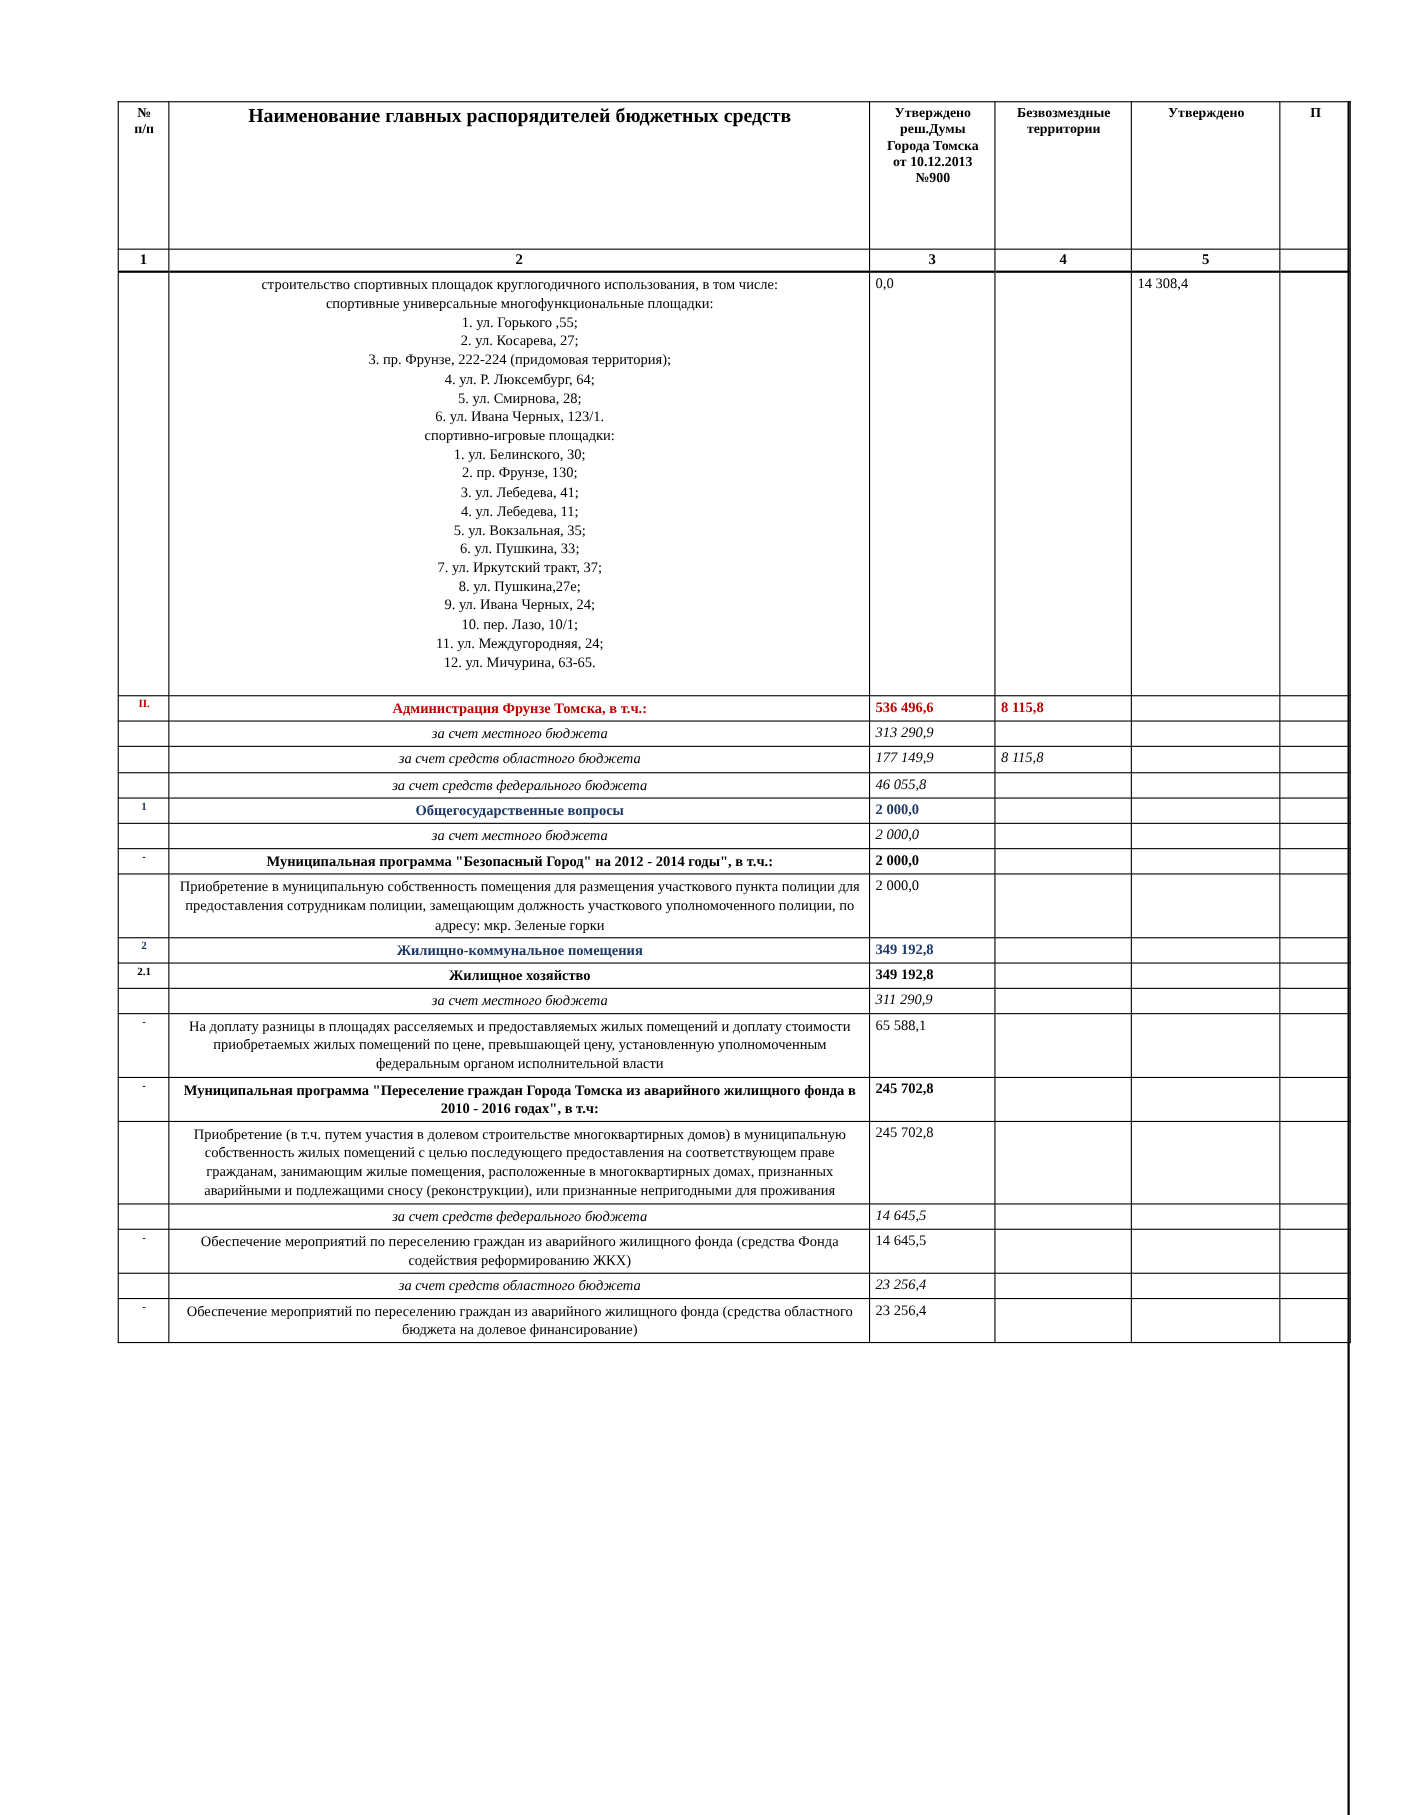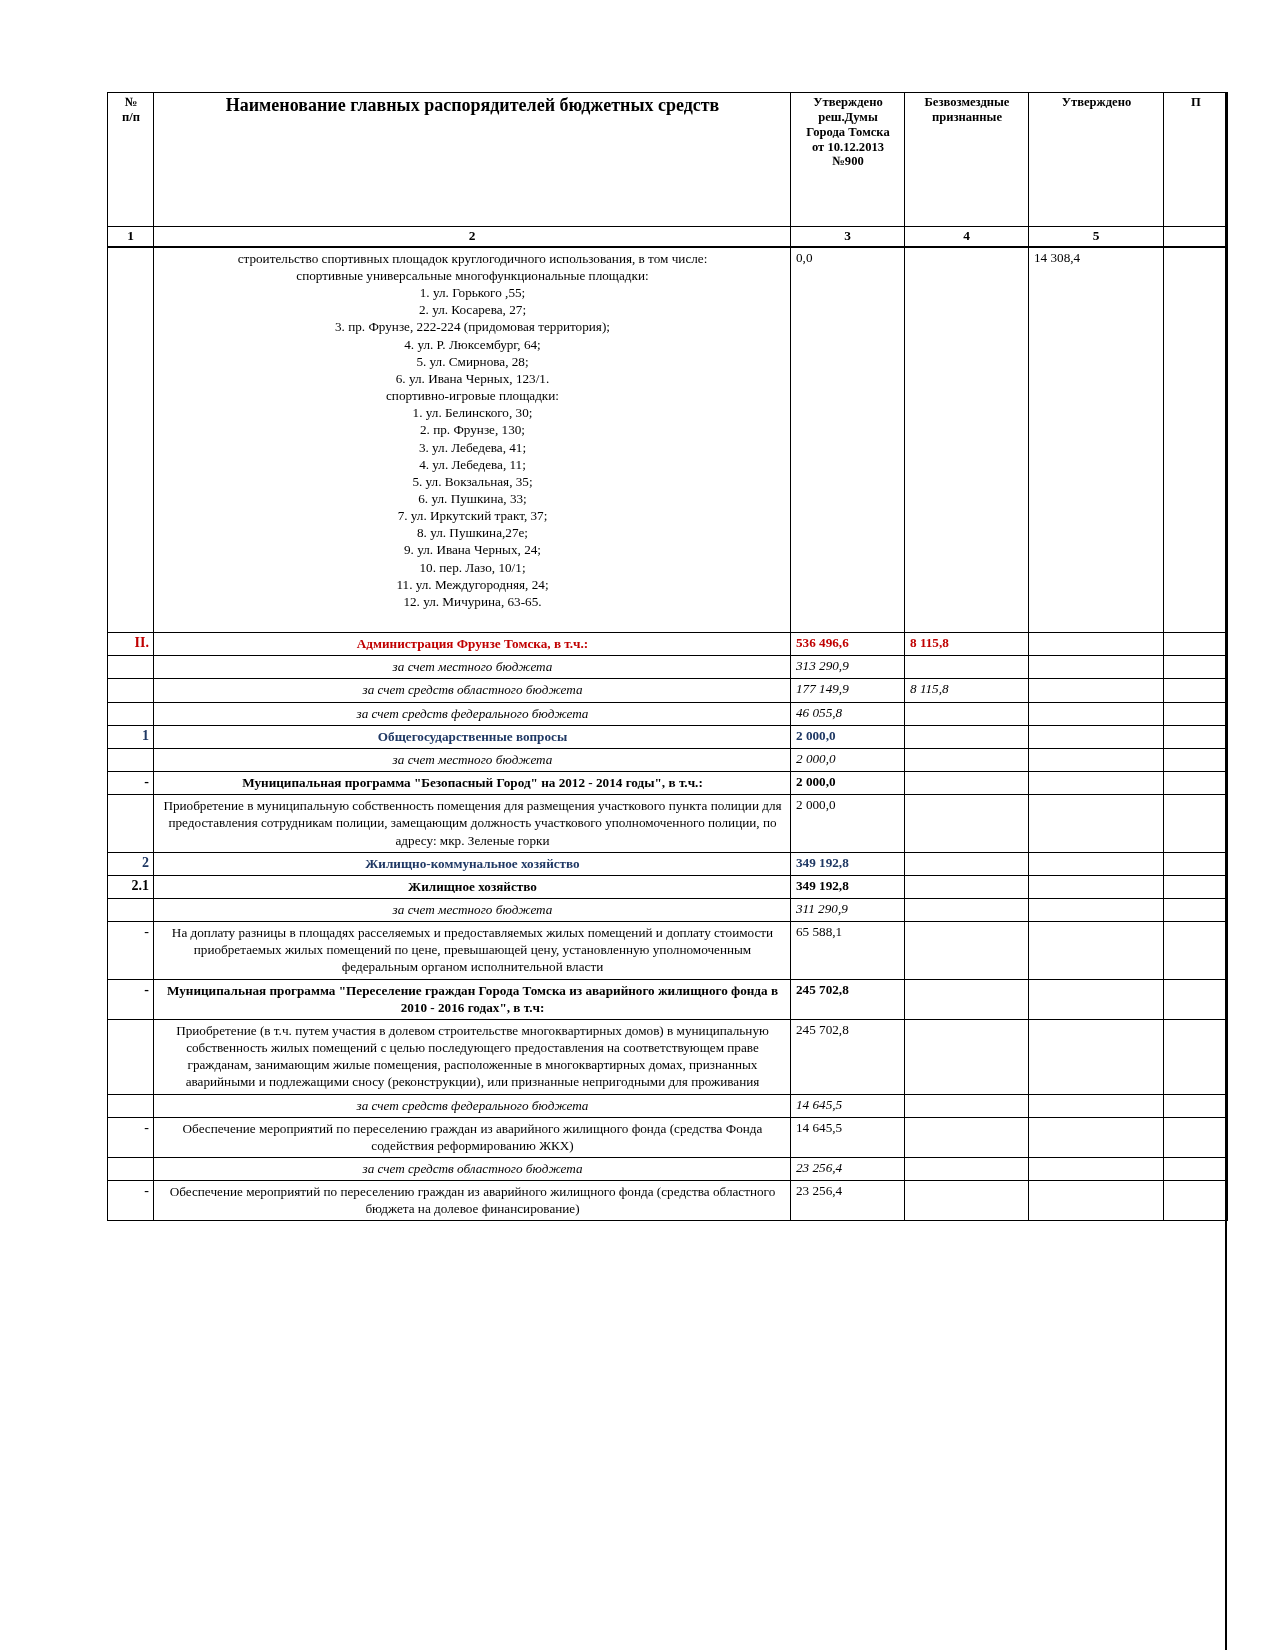--- a/index.html
+++ b/index.html
@@ -54,21 +54,21 @@
   thead tr.numrow th {
     height: auto;
     font-size: 13.4px;
     font-weight: bold;
     border-top: 1px solid #000;
     border-bottom: 2px solid #000;
     padding: 1px 0 2px 0;
   }
   thead tr.numrow th.blankcell { border-bottom: 2px solid #000; }
 
-  td.num { text-align: right; vertical-align: top; font-size: 14px; }
+  td.num { text-align: center; vertical-align: top; font-size: 10px; }
   td.nm  { text-align: center; line-height: 1.30; }
   td.val { text-align: left; padding-right: 7px; white-space: nowrap; }
   td.empty { }
 
   .bold { font-weight: bold; }
   .ital { font-style: italic; }
   .red  { color: #c00000; font-weight: bold; }
   .blue { color: #1f3864; font-weight: bold; }
 
   .multiline { white-space: pre-line; }
@@ -101,21 +101,21 @@
       <tr>
         <th class="hdr-num multiline">№
 п/п</th>
         <th class="hdr-name">Наименование главных распорядителей бюджетных средств</th>
         <th class="hdr-appr multiline">Утверждено
 реш.Думы
 Города Томска
 от 10.12.2013
 №900</th>
         <th class="hdr-free multiline">Безвозмездные
-признанные</th>
+территории</th>
         <th class="hdr-adj">Утверждено</th>
         <th class="hdr-last">П</th>
       </tr>
       <tr class="numrow">
         <th>1</th>
         <th>2</th>
         <th>3</th>
         <th>4</th>
         <th>5</th>
         <th class="blankcell"></th>
@@ -209,21 +209,21 @@
         <tr>
           <td class="num "></td>
           <td class="nm multiline ">Приобретение в муниципальную собственность помещения для размещения участкового пункта полиции для предоставления сотрудникам полиции, замещающим должность участкового уполномоченного полиции, по адресу: мкр. Зеленые горки</td>
           <td class="val ">2 000,0</td>
           <td class="val "></td>
           <td class="val "></td>
           <td class="empty">&nbsp;</td>
         </tr>
         <tr>
           <td class="num blue">2</td>
-          <td class="nm multiline blue">Жилищно-коммунальное хозяйство</td>
+          <td class="nm multiline blue">Жилищно-коммунальное помещения</td>
           <td class="val blue">349 192,8</td>
           <td class="val blue"></td>
           <td class="val blue"></td>
           <td class="empty">&nbsp;</td>
         </tr>
         <tr>
           <td class="num bold">2.1</td>
           <td class="nm multiline bold">Жилищное хозяйство</td>
           <td class="val bold">349 192,8</td>
           <td class="val bold"></td>

